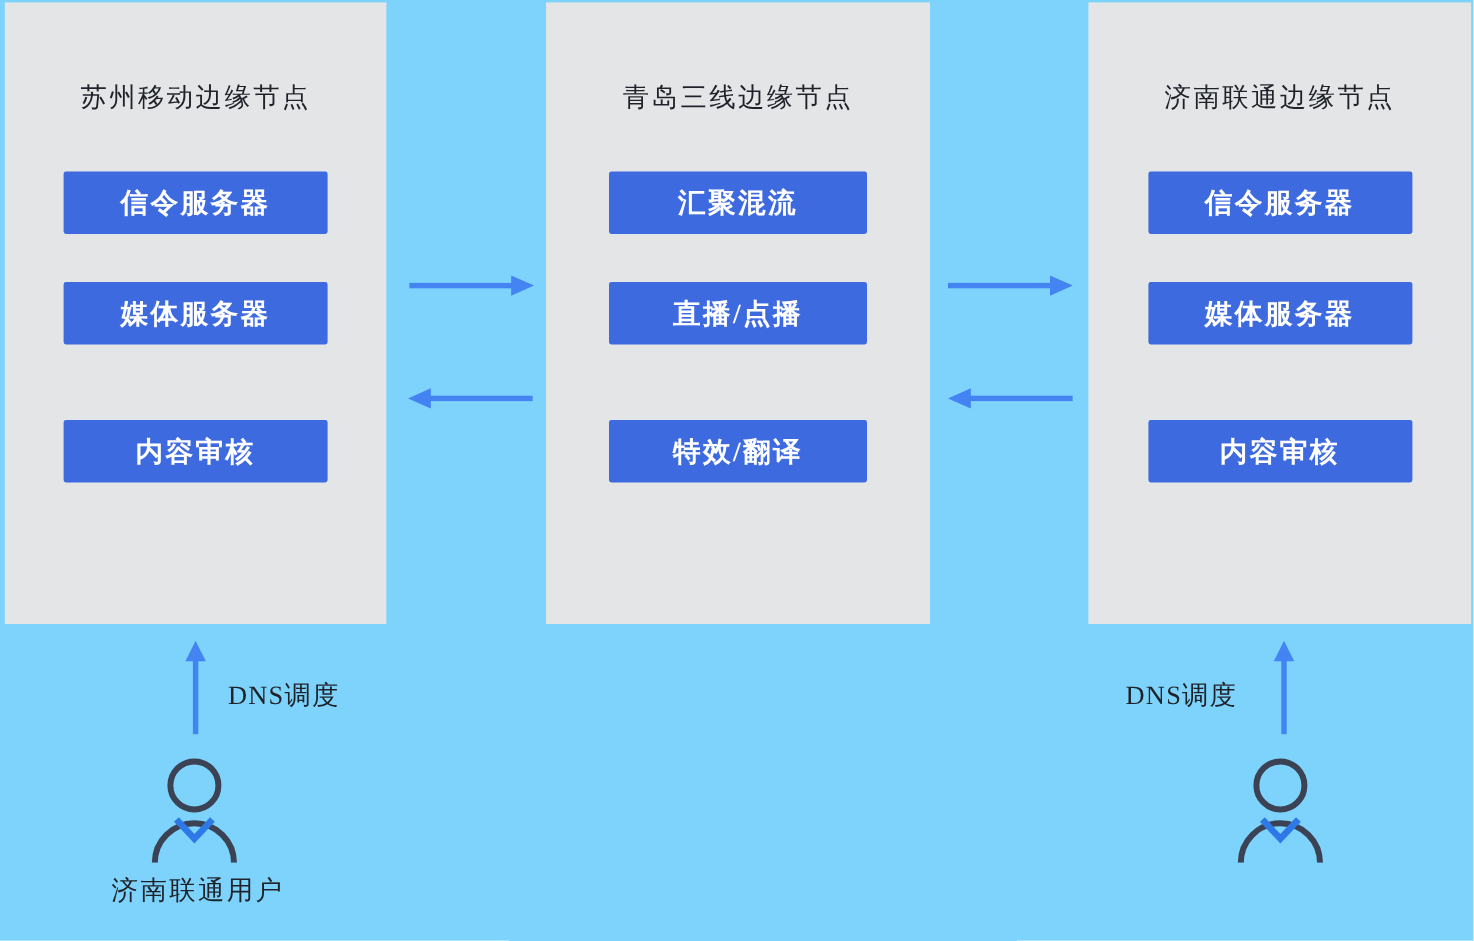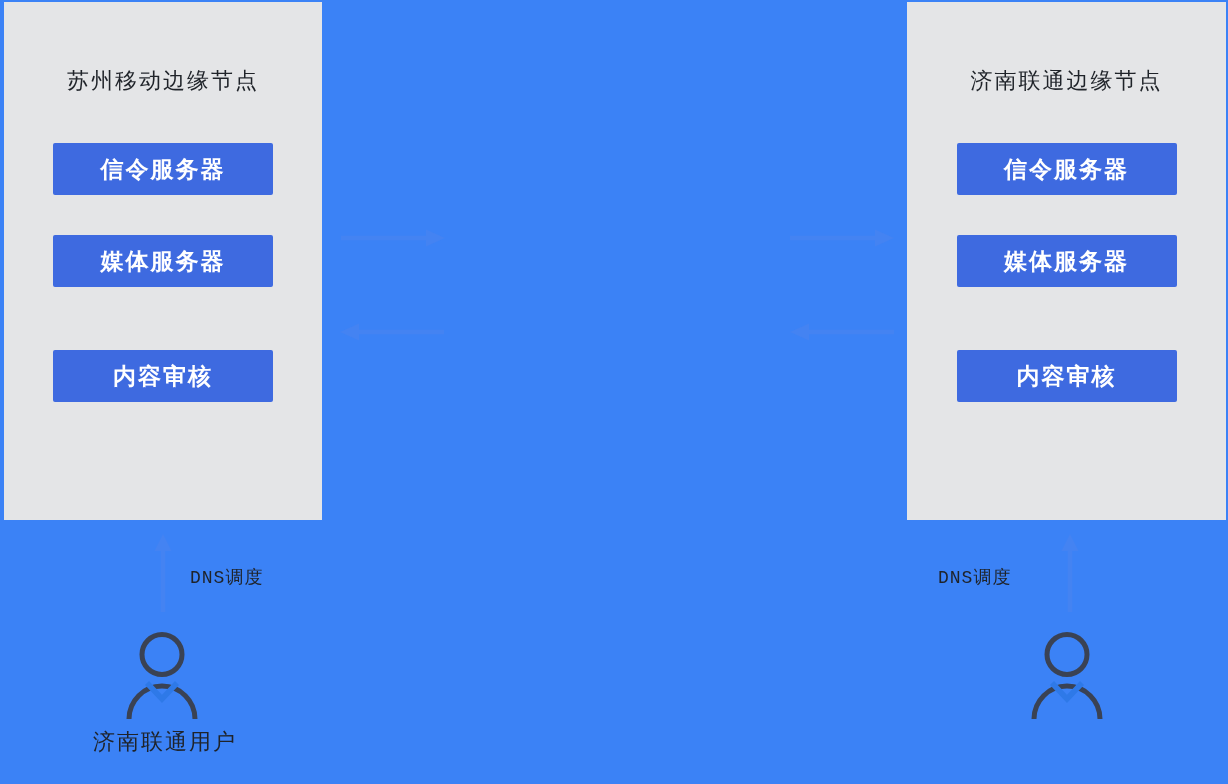--- a/index.html
+++ b/index.html
@@ -1,21 +1,21 @@
 <!DOCTYPE html>
 <html><head>
 <meta charset="utf-8">
 <style>
   html,body{margin:0;padding:0;background:#ffffff;}
   .stage{
     position:relative;
     width:1228px;height:784px;
-    background:#3b82f6;
+    background:#7dd3fc;
     overflow:hidden;
-    font-family:Liberation Mono, monospace;
+    font-family:Liberation Serif, serif;
     color:#1F2329;
   }
   
   .panel{position:absolute;top:2px;height:518px;background:#E4E5E7;}
   .p0{left:4px;width:318px;}
   .p1{left:455px;width:320px;}
   .p2{left:907px;width:319px;}
   .panel-title{
     position:absolute;top:64px;left:0;right:0;margin:0;
     text-align:center;font-size:22px;font-weight:400;
@@ -35,21 +35,21 @@
   .h-arrow{position:absolute;width:104px;height:18px;}
   .v-arrow{position:absolute;width:18px;height:78px;}
   .arrow-fill{fill:#4483F2;}
   #ha-lm-right{left:341px;top:229px;}
   #ha-lm-left {left:340px;top:323px;}
   #ha-mr-right{left:790px;top:229px;}
   #ha-mr-left {left:790px;top:323px;}
   #va-left {left:154px;top:534px;}
   #va-right{left:1061px;top:534px;}
   
-  .dns-label{position:absolute;font-size:18px;letter-spacing:1px;white-space:nowrap;}
+  .dns-label{position:absolute;font-size:22px;letter-spacing:1px;white-space:nowrap;}
   #dns-left {left:190px;top:565px;}
   #dns-right{left:938px;top:565px;}
   
   .person{position:absolute;width:72px;height:88px;}
   #person-left {left:126px;top:631px;}
   #person-right{left:1031px;top:631px;}
   .user-label{
     position:absolute;transform:translateX(-50%);
     font-size:22px;letter-spacing:2px;white-space:nowrap;
   }
@@ -61,20 +61,26 @@
 
 <div class="stage">
 
   <section class="panel p0">
     <h2 class="panel-title">苏州移动边缘节点</h2>
     <div class="node-box b0">信令服务器</div>
     <div class="node-box b1">媒体服务器</div>
     <div class="node-box b2">内容审核</div>
   </section>
 
+  <section class="panel p1">
+    <h2 class="panel-title">青岛三线边缘节点</h2>
+    <div class="node-box b0">汇聚混流</div>
+    <div class="node-box b1">直播/点播</div>
+    <div class="node-box b2">特效/翻译</div>
+  </section>
 
   <section class="panel p2">
     <h2 class="panel-title">济南联通边缘节点</h2>
     <div class="node-box b0">信令服务器</div>
     <div class="node-box b1">媒体服务器</div>
     <div class="node-box b2">内容审核</div>
   </section>
 
   <svg id="ha-lm-right" class="h-arrow" viewBox="0 0 104 18">
     <rect class="arrow-fill" x="0" y="6.75" width="87" height="4.5"></rect>

